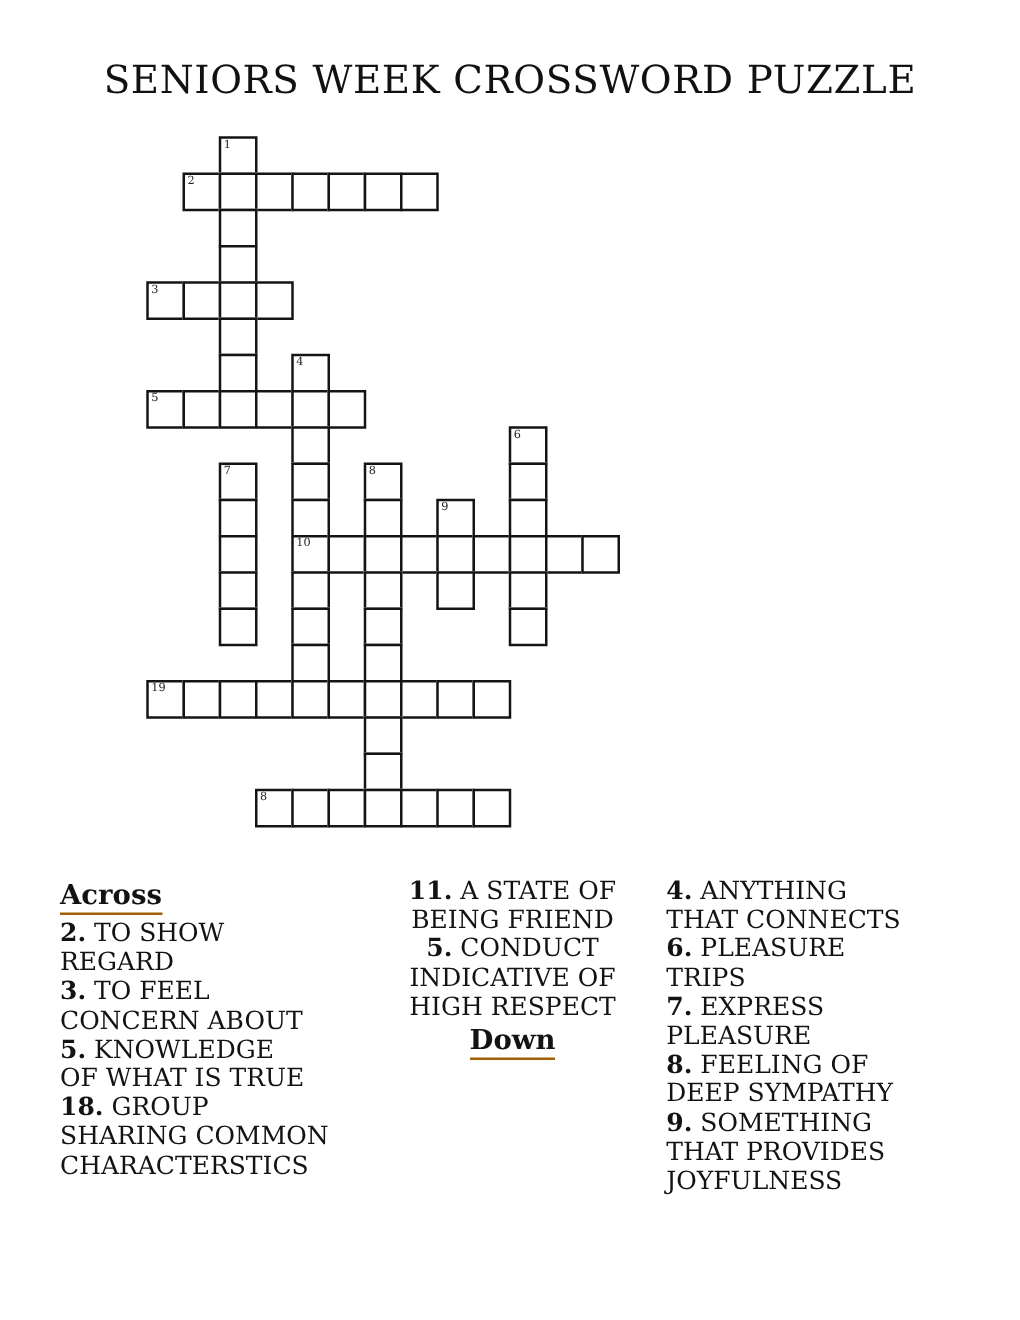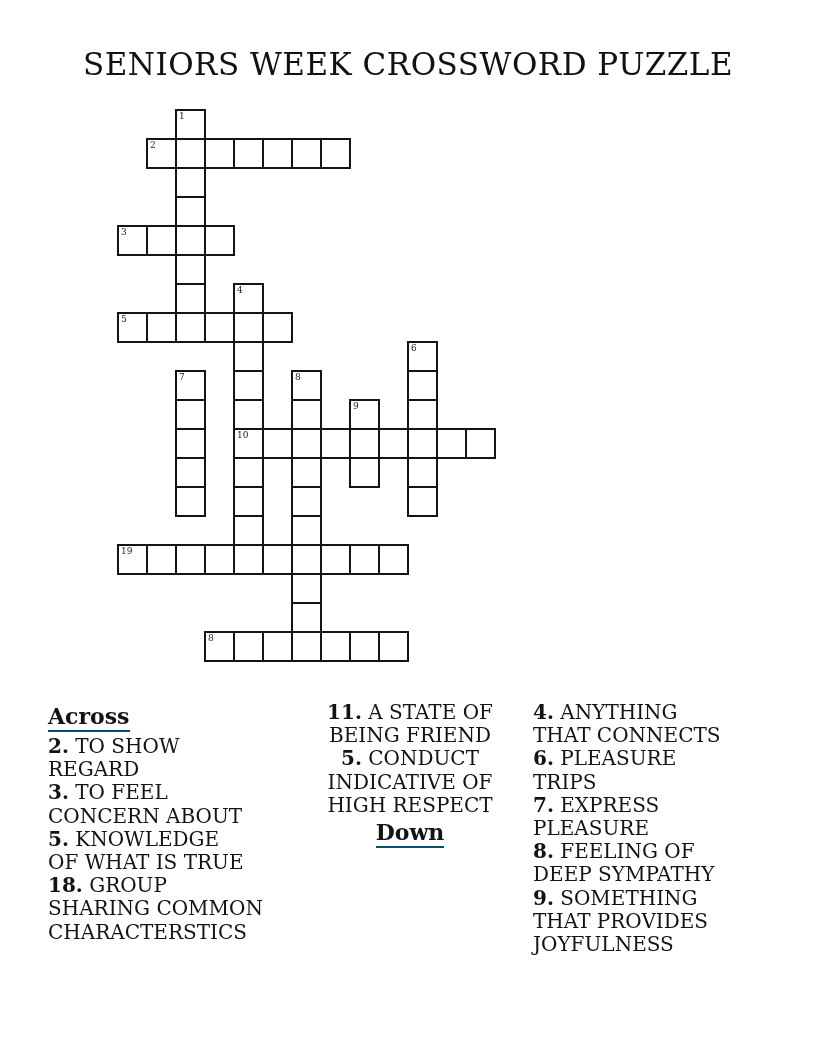--- a/index.html
+++ b/index.html
@@ -50,21 +50,21 @@
   .clue-col.c1{left:48px;width:238px;}
   .clue-col.c2{left:290px;width:240px;text-align:center;}
   .clue-col.c3{left:533px;width:258px;}
   .clue-heading{
     font-size:22px;
     font-weight:bold;
     line-height:30px;
     margin-bottom:4px;
   }
   .clue-heading span{
-    border-bottom:2px solid #0c4a6e;
+    border-bottom:2px solid #a16207;
     padding-bottom:1px;
   }
   .clue b{font-weight:bold;}
 </style>
 </head>
 <body>
 
 <div class="page">
   <h1 class="title">SENIORS WEEK CROSSWORD PUZZLE</h1>
   <div class="grid">

